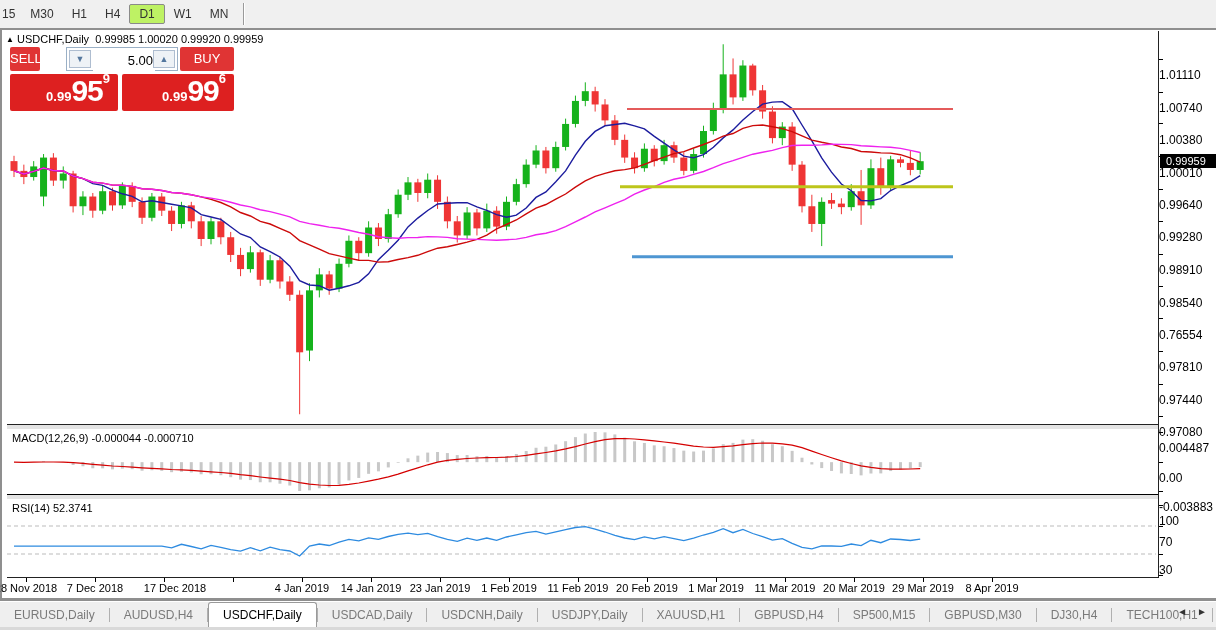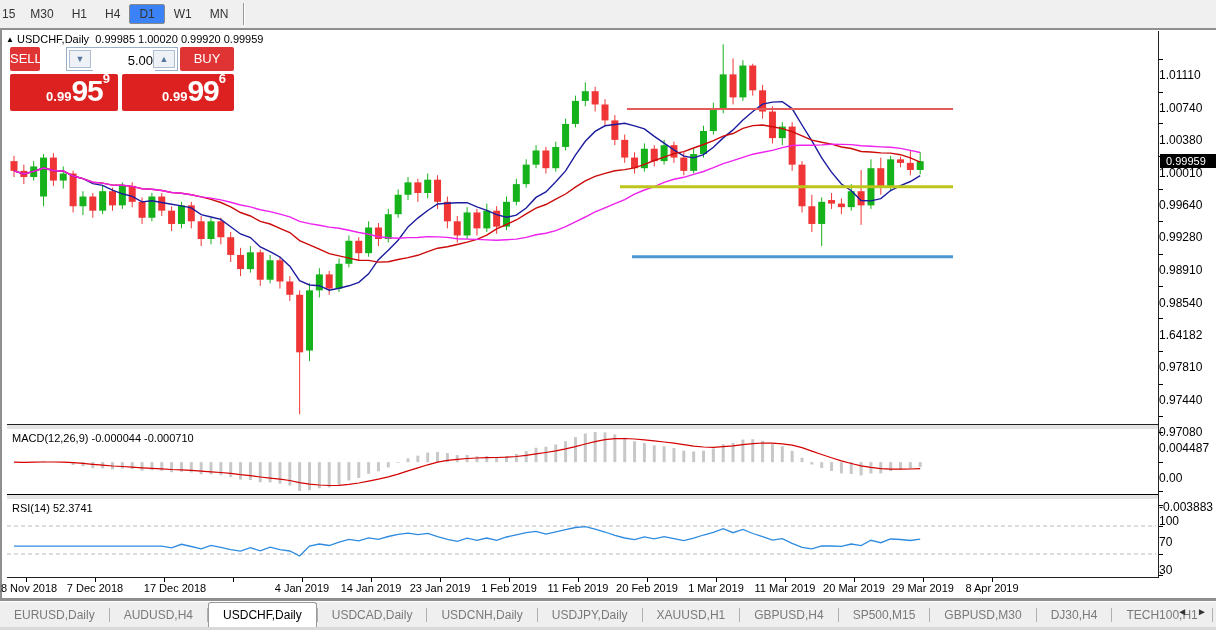--- a/index.html
+++ b/index.html
@@ -2,21 +2,21 @@
 <html><head>
 <meta charset="utf-8">
 <style>
   html,body{margin:0;padding:0;width:1216px;height:630px;overflow:hidden;
     font-family:"Liberation Sans","DejaVu Sans",sans-serif;background:#f0f0f0;}
   .abs{position:absolute;}
   
   #toolbar{left:0;top:0;width:1216px;height:28px;background:#f0f0f0;border-bottom:1px solid #b5b5b5;}
   .tf-btn{display:inline-block;height:18px;line-height:18px;margin-top:4px;padding:0 9px;
     font-size:12px;color:#333;cursor:default;}
-  .tf-btn.active{border:1px solid #8a8a8a;background:#3b82f6;border-radius:2px;}
+  .tf-btn.active{border:1px solid #8a8a8a;background:#bef264;border-radius:2px;}
   .tb-sep{display:inline-block;width:1px;height:22px;background:#9a9a9a;vertical-align:middle;margin:0 6px;box-shadow:1px 0 0 #fff;}
   
   #frame{left:0;top:28px;width:1214px;height:572px;border-left:2px solid #8f8f8f;border-top:2px solid #8f8f8f;background:#fff;}
   .pane{background:#fff;}
   #main-pane{left:7px;top:31px;width:1151px;height:393px;border-bottom:1px solid #222;}
   #macd-pane{left:7px;top:429px;width:1151px;height:65px;border-bottom:1px solid #000000;}
   #rsi-pane{left:7px;top:499px;width:1151px;height:78px;border-bottom:1px solid #222;}
   .splitter{left:7px;width:1209px;height:4px;background:#e4e4e4;border-bottom:1px solid #9a9a9a;}
   #axis-col{left:1158px;top:31px;width:58px;height:547px;border-left:1px solid #222;background:#fff;}
   .tick-label{position:absolute;left:0;font-size:12px;color:#000;white-space:nowrap;margin-top:15px;}
@@ -422,21 +422,21 @@
     <div class="tick-label" style="top: 119.689px;">1.00010</div>
     <div class="tick-dash" style="top: 157.939px;"></div>
     <div class="tick-label" style="top: 152.439px;">0.99640</div>
     <div class="tick-dash" style="top: 189.804px;"></div>
     <div class="tick-label" style="top: 184.304px;">0.99280</div>
     <div class="tick-dash" style="top: 222.554px;"></div>
     <div class="tick-label" style="top: 217.054px;">0.98910</div>
     <div class="tick-dash" style="top: 255.304px;"></div>
     <div class="tick-label" style="top: 249.804px;">0.98540</div>
     <div class="tick-dash" style="top: 287.169px;"></div>
-    <div class="tick-label" style="top: 281.669px;">1.64182</div>
+    <div class="tick-label" style="top: 281.669px;">0.76554</div>
     <div class="tick-dash" style="top: 319.919px;"></div>
     <div class="tick-label" style="top: 314.419px;">0.97810</div>
     <div class="tick-dash" style="top: 352.669px;"></div>
     <div class="tick-label" style="top: 347.169px;">0.97440</div>
     <div class="tick-dash" style="top: 384.534px;"></div>
     <div class="tick-label" style="top: 379.034px;">0.97080</div>
     <div id="cur-price" style="top: 123.203px;">0.99959</div>
     <div class="tick-dash" style="top: 401px;"></div>
     <div class="tick-label" style="top: 395px;">0.004487</div>
     <div class="tick-dash" style="top: 431.159px;"></div>

